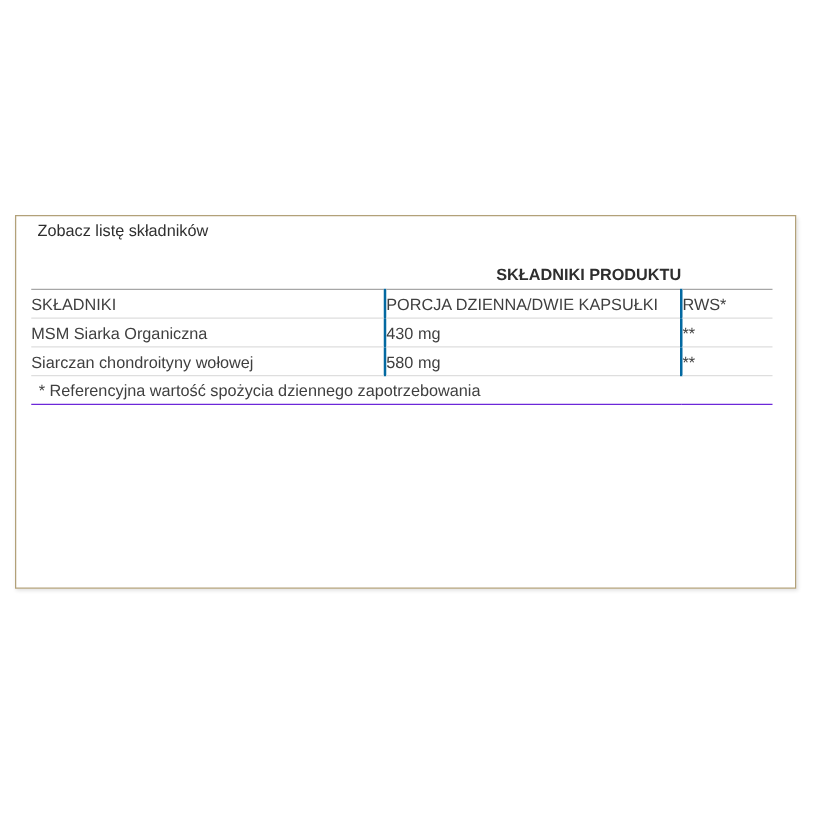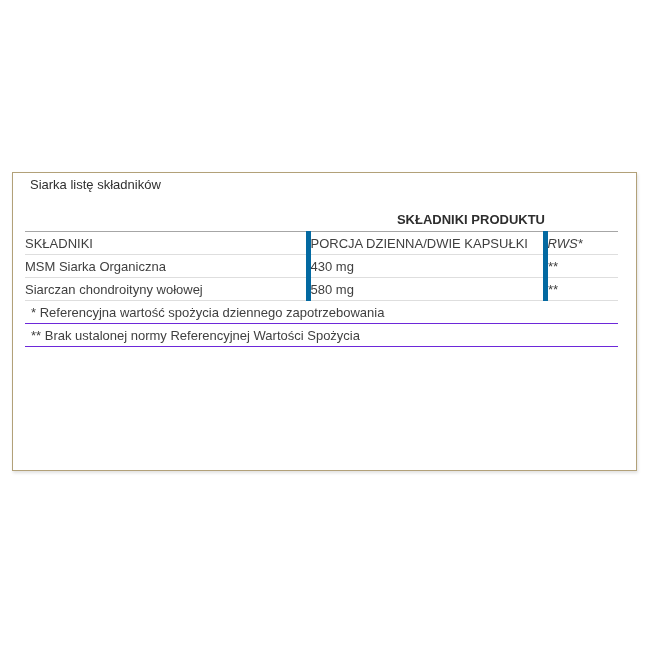--- a/index.html
+++ b/index.html
@@ -48,50 +48,50 @@
   }
   table.ingredients td {
     height: 22px;
     vertical-align: middle;
     padding: 0;
     overflow: hidden;
     white-space: nowrap;
   }
   td.c1 { width: 283px; padding-left: 6px; margin-left: 24px; }
   td.c2 { width: 237px; padding-left: 15px; }
-  td.c3 { width: 73px;  padding-left: 23px; font-style: italic; }
+  td.c3 { width: 73px;  padding-left: 23px; }
   tr.section-row td {
     border-bottom: 1px solid #a6a6a6;
     height: 23px;
   }
   tr.section-row td.c2 {
     font-weight: bold;
     color: #2e2e2e;
     text-align: right;
   }
   tr.colhead-row td,
   tr.data-row td {
     border-bottom: 1px solid #dedede;
   }
   tr.colhead-row td + td,
   tr.data-row td + td {
-    border-left: 5px solid #0369a1;
+    border-left: 2px solid #0369a1;
   }
   tr.foot-row td {
     border-bottom: 1px solid #6d28d9;
     padding-left: 6px;
   }
 </style>
 </head>
 <body>
 
 <div class="panel">
 
 
-  <a class="subtitle-link">Siarka listę składników</a>
+  <a class="subtitle-link">Zobacz listę składników</a>
 
   <table class="ingredients">
     <tbody>
       <tr class="section-row">
         <td class="c1"></td>
         <td class="c2">SKŁADNIKI PRODUKTU</td>
         <td class="c3"></td>
       </tr>
 
       <tr class="colhead-row">
@@ -111,19 +111,16 @@
         <td class="c1">Siarczan chondroityny wołowej</td>
         <td class="c2">580 mg</td>
         <td class="c3">**</td>
       </tr>
 
 
       <tr class="foot-row">
         <td colspan="3">* Referencyjna wartość spożycia dziennego zapotrzebowania</td>
       </tr>
 
-      <tr class="foot-row">
-        <td colspan="3">** Brak ustalonej normy Referencyjnej Wartości Spożycia</td>
-      </tr>
     </tbody>
   </table>
 
 </div>
 
 </body></html>

